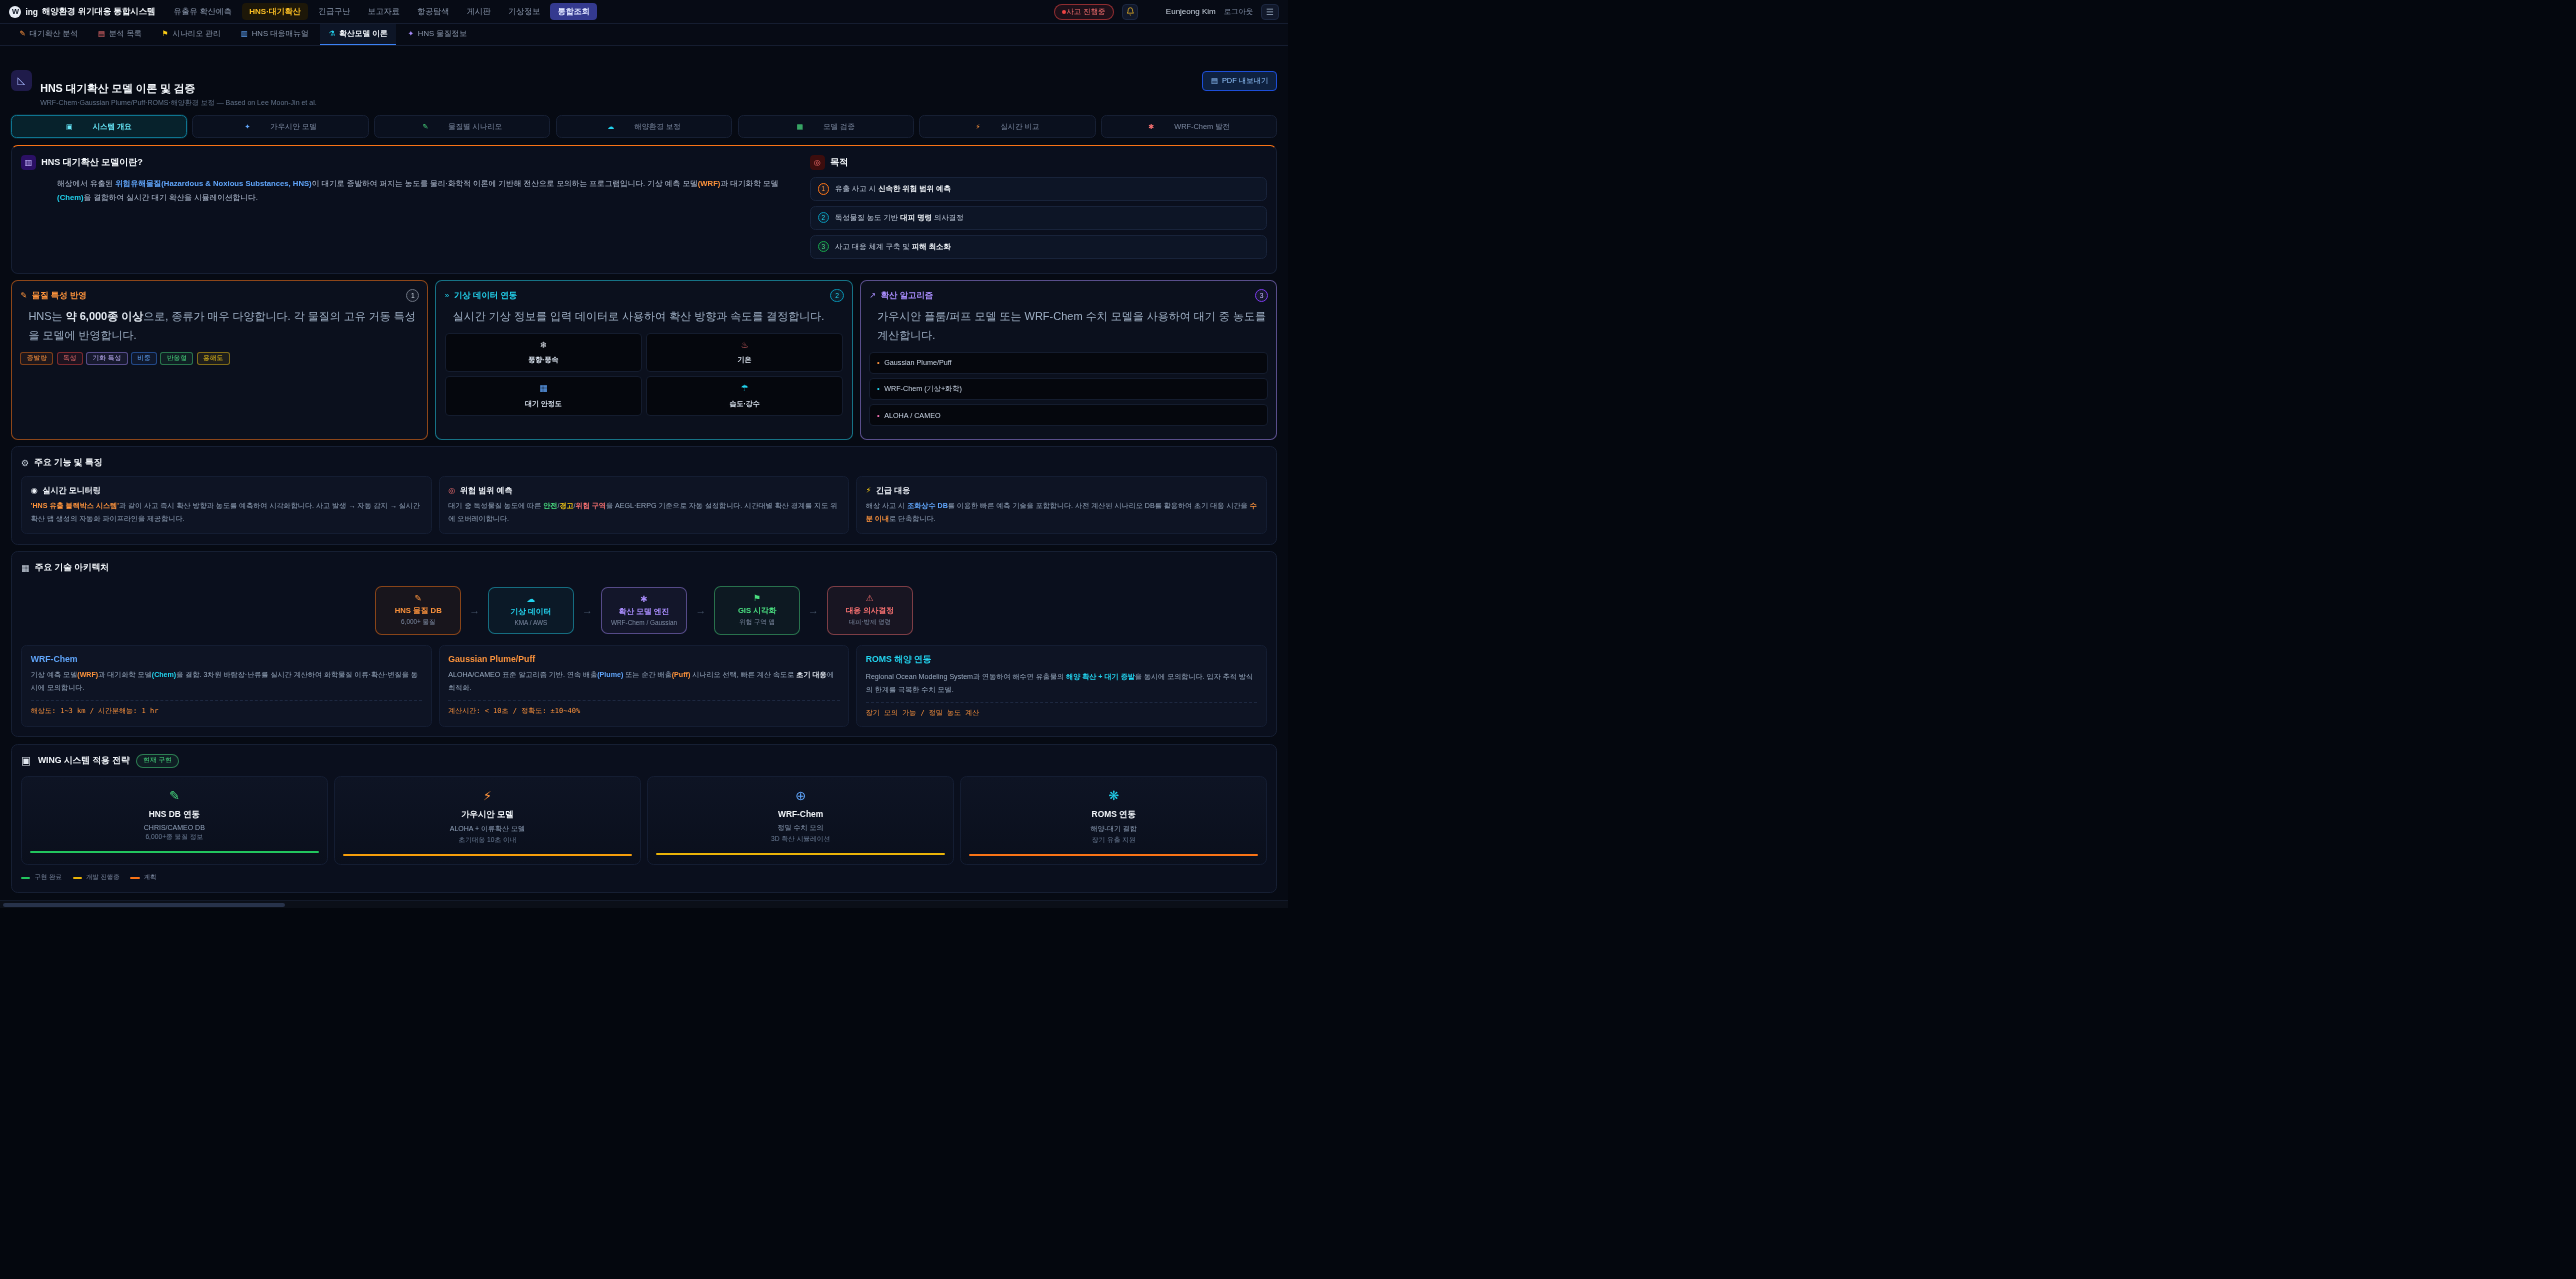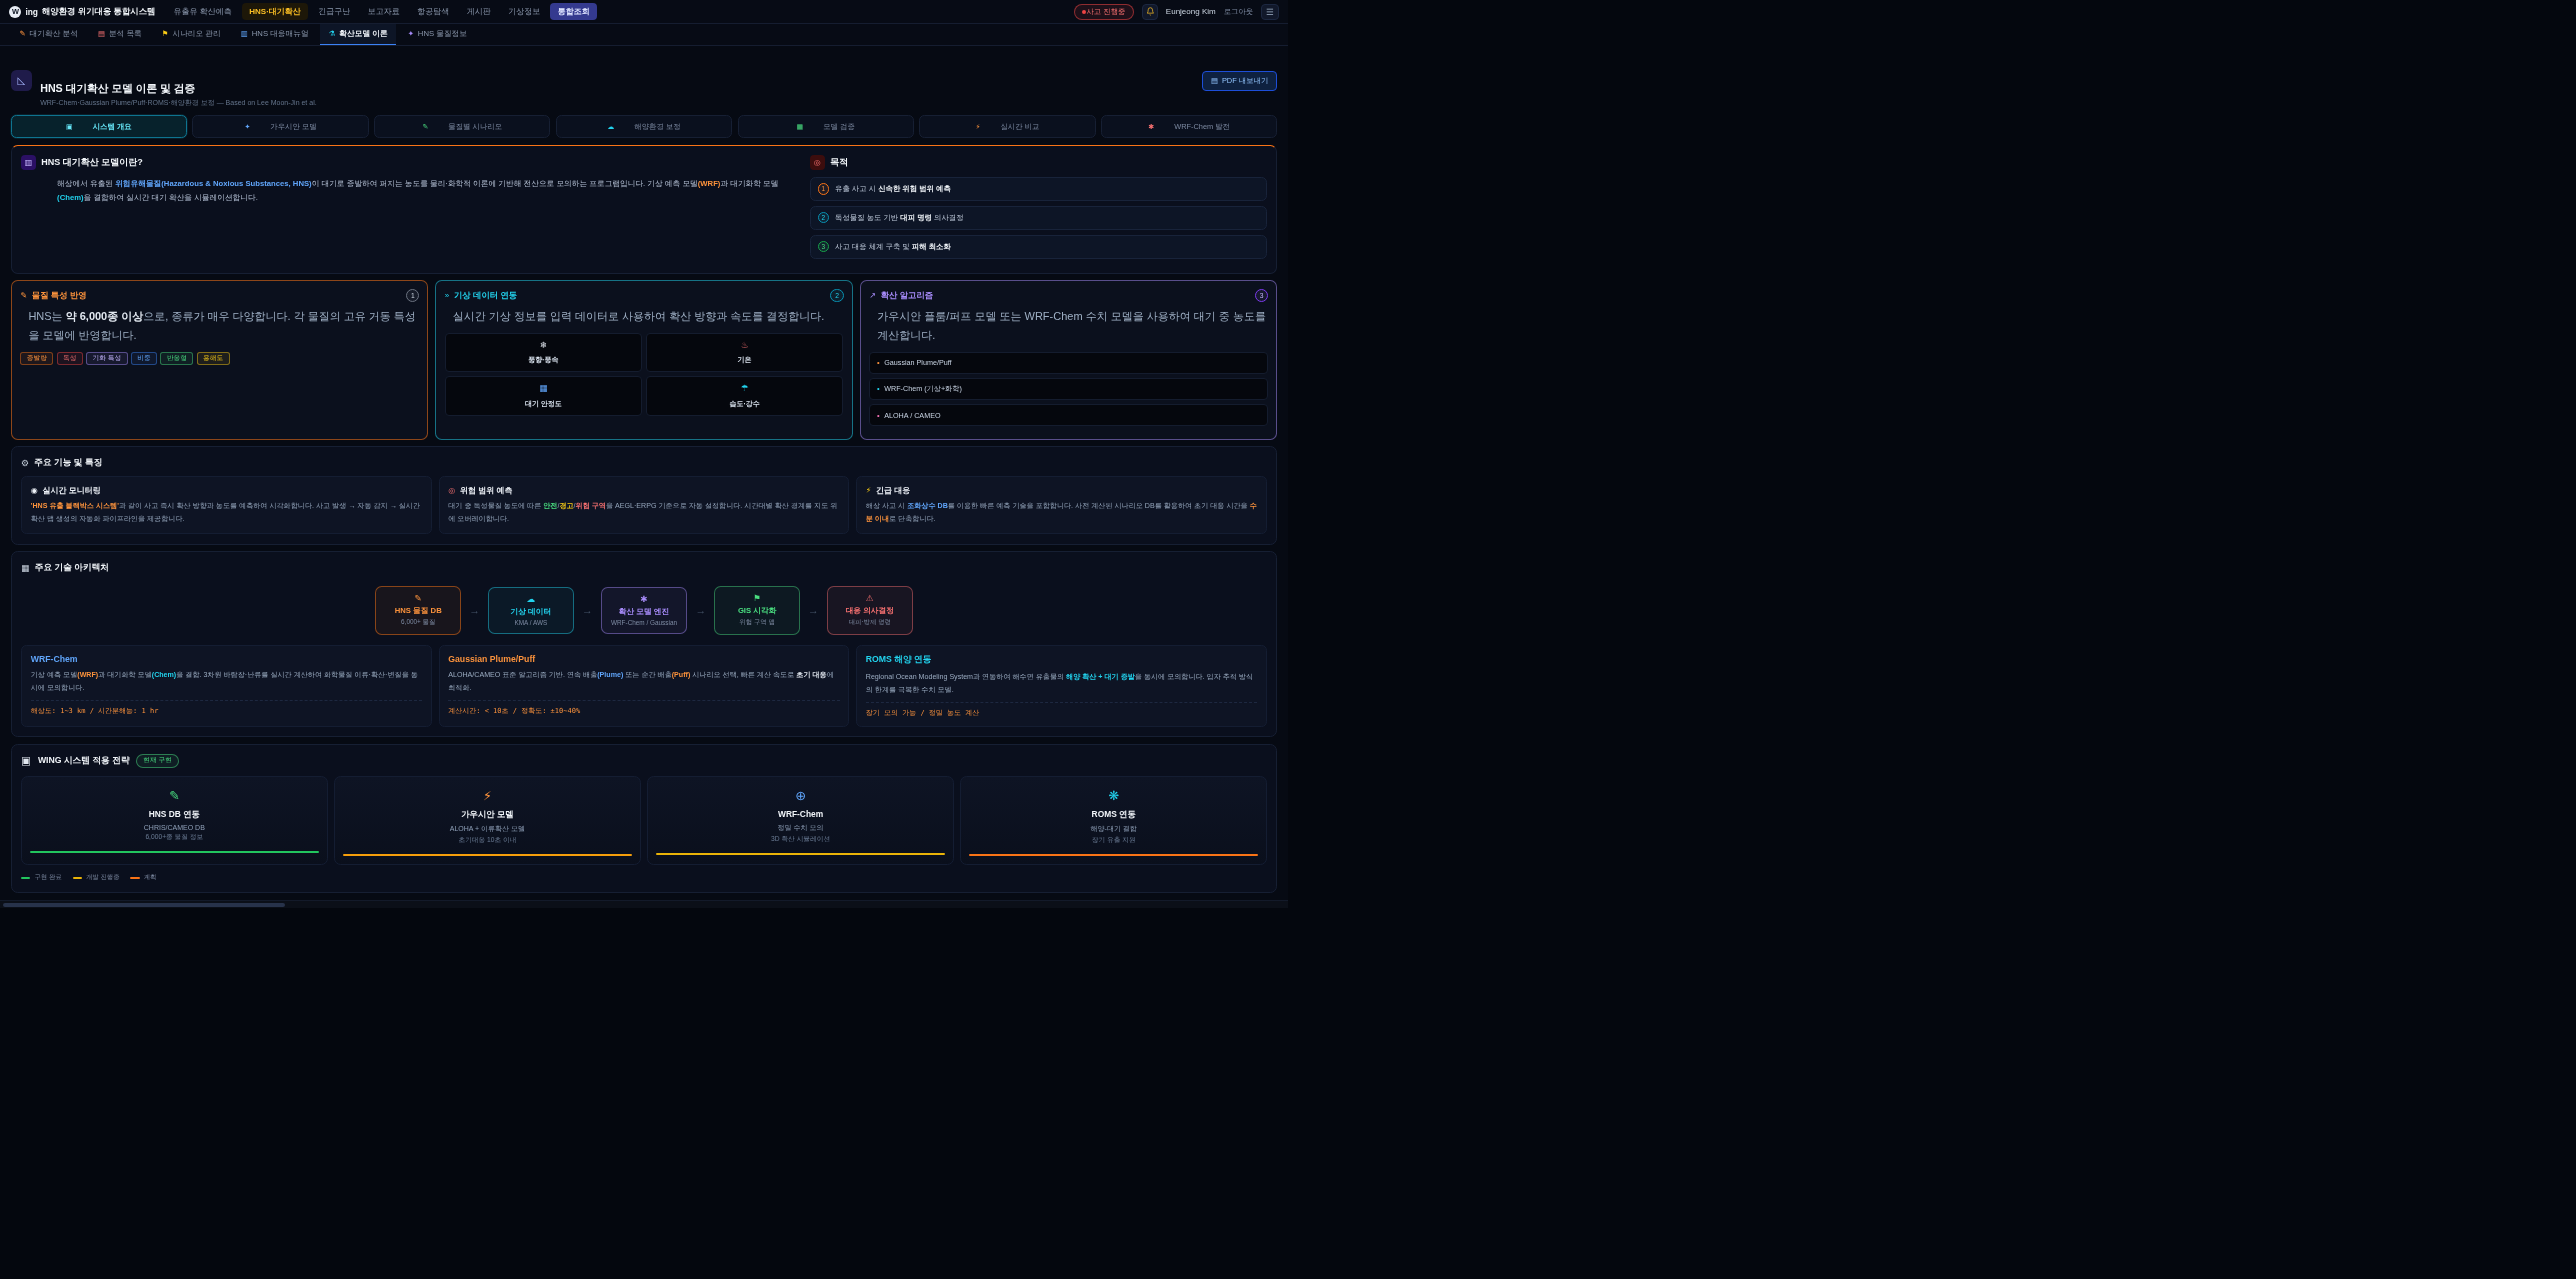--- a/index.html
+++ b/index.html
@@ -13,21 +13,21 @@
   .logo-circle { width:12px; height:12px; border-radius:50%; background:#e8edf5; color:#0b1220; font-size:7.4px; font-weight:bold; display:flex; align-items:center; justify-content:center; }
   .brand-text { font-size:8.4px; font-weight:bold; color:#f1f5f9; }
   .nav-menu { display:flex; gap:2.7px; flex:1; }
   .nav-item { background:none; border:none; font-family:inherit; padding:3.4px 7.4px; font-size:8px; color:#8b98ad; border-radius:4px; cursor:pointer; white-space:nowrap; }
   .nav-item.active { color:#fbbf24; background:#1d1708; font-weight:bold; }
   .nav-item.highlight { color:#dde3ff; background:#343a8f; font-weight:bold; }
   .nav-right { display:flex; align-items:center; gap:8px; }
   .incident-badge { display:flex; align-items:center; gap:0; border:0.7px solid rgba(239,68,68,.55); background:rgba(239,68,68,.10); color:#f87171; border-radius:670px; padding:2px 7.4px; font-size:7.4px; cursor:pointer; white-space:nowrap; }
   .incident-dot { width:4px; height:4px; border-radius:50%; background:#ef4444; }
   .bell-btn { width:16px; height:16px; border-radius:4px; background:#11182a; border:0.7px solid #1c2740; display:flex; align-items:center; justify-content:center; cursor:pointer; }
-  .user-name { font-size:8px; color:#cbd5e1; }
+  .user-name { font-size:8px; color:#cbd5e1;margin-left:20px; }
   .logout-btn { background:none; border:none; font-family:inherit; font-size:7.4px; color:#7e8ba3; cursor:pointer; }
   .hamburger { width:17.4px; height:16px; border-radius:4px; background:#11182a; border:0.7px solid #1c2740; color:#9fb0c5; font-size:8.7px; display:flex; align-items:center; justify-content:center; cursor:pointer; }
 
   
   .subtabs { display:flex; gap:2.7px; padding:0 10.7px; background:#070b15; border-bottom:0.7px solid #151d30; height:21.5px; align-items:stretch; }
   .subtab { background:none; border:none; font-family:inherit; display:flex; align-items:center; gap:4px; padding:0 8.7px; font-size:7.7px; color:#8b98ad; cursor:pointer; border-bottom:1.3px solid transparent; }
   .subtab .ticon { font-size:7.4px; }
   .subtab.active { color:#eef2f8; background:#0d1526; border-bottom-color:#3b82f6; font-weight:bold; }
 
   

